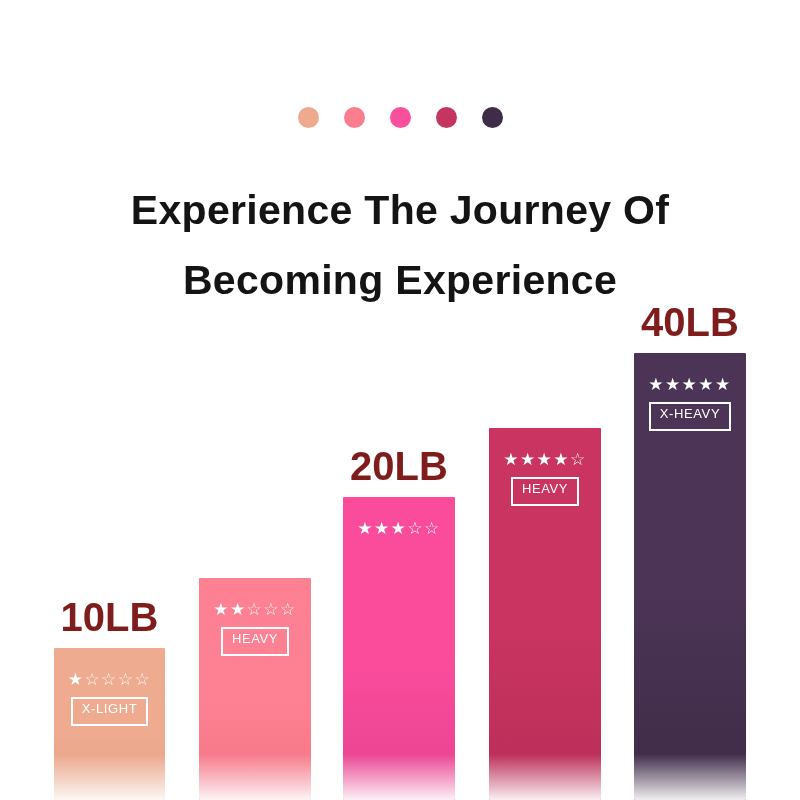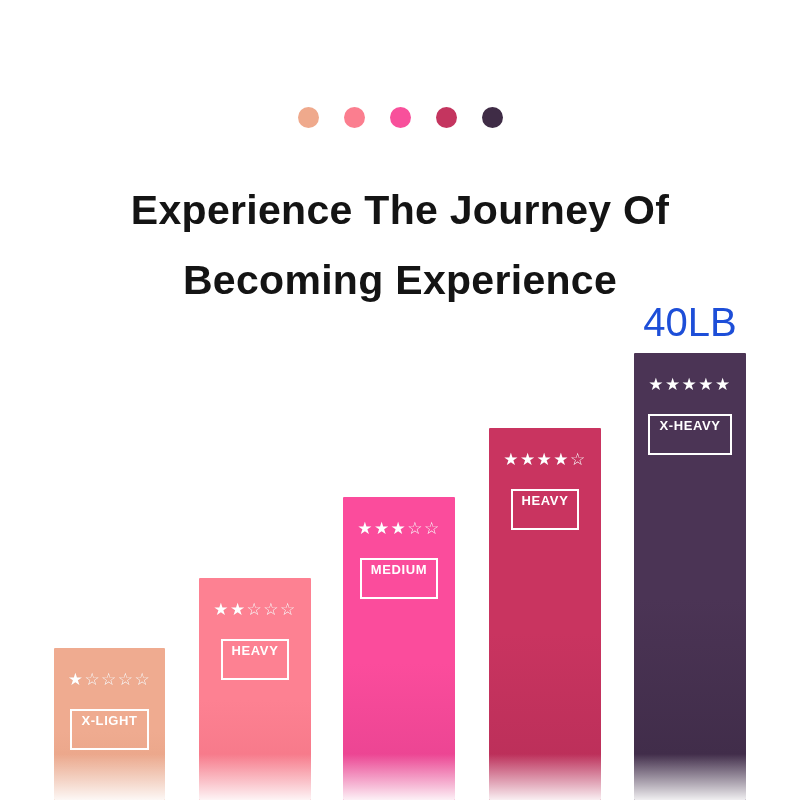--- a/index.html
+++ b/index.html
@@ -93,37 +93,37 @@
   .stars {
     color: #ffffff;
     font-size: 17px;
     letter-spacing: 1.5px;
     line-height: 20px;
     white-space: nowrap;
     text-shadow: 0 0 1px rgba(0,0,0,0.10);
   }
   .tag {
     display: inline-block;
-    margin-top: 19px;
+    margin-top: 7px;
     border: 2px solid #ffffff;
     color: #ffffff;
     font-size: 13px;
-    font-weight: bold;
+    font-weight: normal;
     letter-spacing: 0.6px;
-    padding: 3px 9px 20px 9px;
+    padding: 3px 9px 8px 9px;
     line-height: 14px;
     white-space: nowrap;
   }
   .bar-label {
     position: absolute;
     left: -20px;
     width: calc(100% + 40px);
     text-align: center;
-    color: #1d4ed8;
-    font-weight: normal;
+    color: #7f1d1d;
+    font-weight: bold;
     font-size: 40px;
     line-height: 42px;
     white-space: nowrap;
   }
 </style>
 </head>
 <body>
 
 <div id="stage">
 
@@ -142,38 +142,39 @@
 
   <div id="chart">
       <div class="bar-group" style="left: 54px; width: 111px; height: 152px;">
         <div class="bar" style="height: 152px; background: linear-gradient(rgb(239, 171, 144) 0%, rgb(239, 171, 144) 55%, rgb(229, 161, 131) 100%);">
           <div class="bar-fade"></div>
           <div class="bar-badge" style="top: 22px;">
             <div class="stars">★☆☆☆☆</div>
             <div><div class="tag">X-LIGHT</div></div>
           </div>
         </div>
+        <div class="bar-label" style="top: -52px;">10LB</div>
       </div>
       <div class="bar-group" style="left: 199px; width: 112px; height: 222px;">
         <div class="bar" style="height: 222px; background: linear-gradient(rgb(253, 129, 146) 0%, rgb(253, 129, 146) 55%, rgb(242, 117, 133) 100%);">
           <div class="bar-fade"></div>
           <div class="bar-badge" style="top: 22px;">
             <div class="stars">★★☆☆☆</div>
             <div><div class="tag">HEAVY</div></div>
           </div>
         </div>
       </div>
       <div class="bar-group" style="left: 343px; width: 112px; height: 303px;">
         <div class="bar" style="height: 303px; background: linear-gradient(rgb(251, 76, 156) 0%, rgb(251, 76, 156) 55%, rgb(229, 66, 143) 100%);">
           <div class="bar-fade"></div>
           <div class="bar-badge" style="top: 22px;">
             <div class="stars">★★★☆☆</div>
-            <div><div class="tag">MEDIUM</div></div>
           </div>
         </div>
+        <div class="bar-label" style="top: -52px;">20LB</div>
       </div>
       <div class="bar-group" style="left: 489px; width: 112px; height: 372px;">
         <div class="bar" style="height: 372px; background: linear-gradient(rgb(201, 52, 96) 0%, rgb(201, 52, 96) 55%, rgb(184, 46, 88) 100%);">
           <div class="bar-fade"></div>
           <div class="bar-badge" style="top: 22px;">
             <div class="stars">★★★★☆</div>
             <div><div class="tag">HEAVY</div></div>
           </div>
         </div>
       </div>

